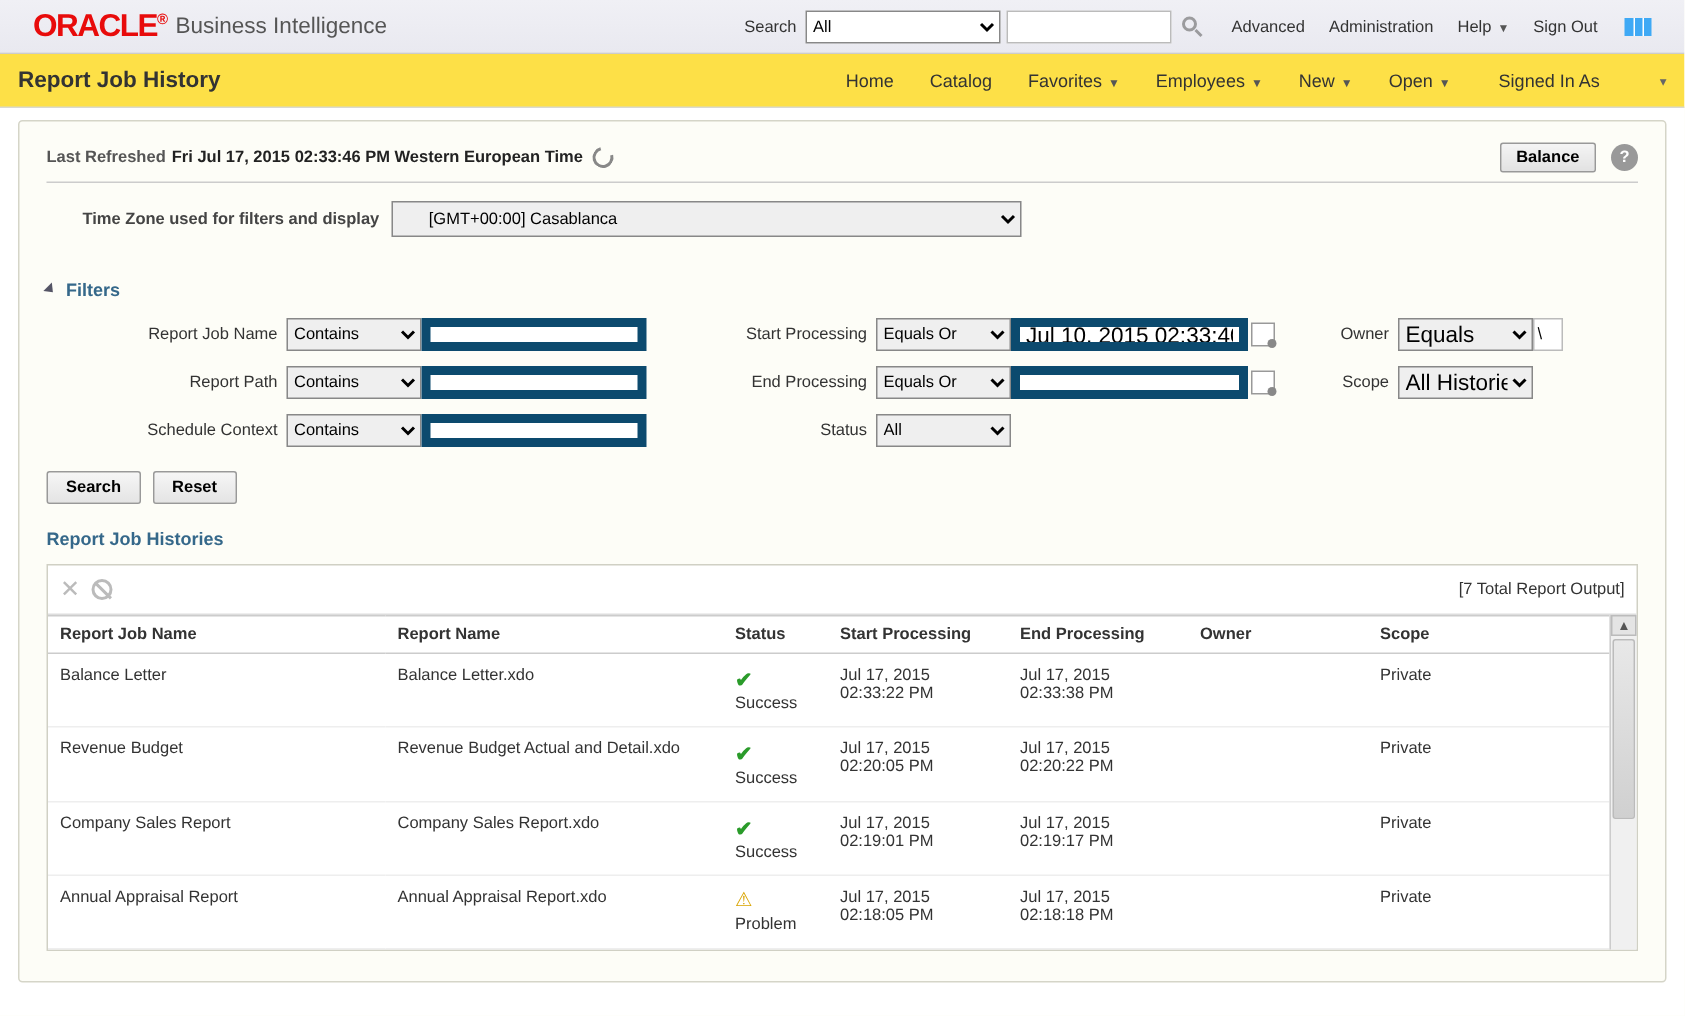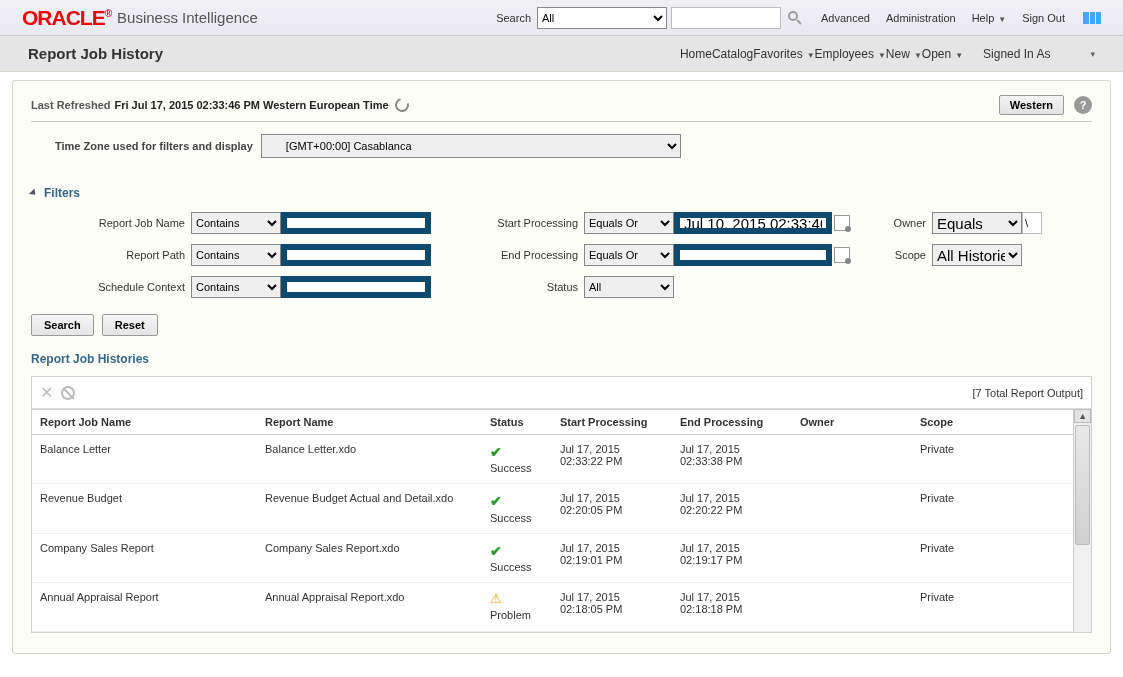--- a/index.html
+++ b/index.html
@@ -72,32 +72,32 @@
     background-size: 1px 100%, 1px 100%;
     background-position: 6px 0, 12px 0;
     background-repeat:no-repeat;
   }
 
   
   .subnav {
     height:36px;
     display:flex;
     align-items:center;
-    padding:0 28px;
-    background:#e5e5e5;
+    padding:0 12px;
+    background:#fde047;
     border-bottom:1px solid #d9d9d0;
   }
   .page-title {
     font-weight:bold;
     font-size:15px;
     color:#333;
   }
   .subnav-spacer { flex:1; }
   .nav-link {
-    margin:0 0;
+    margin:0 12px;
     color:#333;
     cursor:pointer;
     font-size:12px;
   }
   .nav-link.caret::after {
     content:"\25BC";
     font-size:8px;
     margin-left:4px;
     color:#555;
   }
@@ -315,21 +315,21 @@
   <span class="signed-label">Signed In As</span>
   <span class="tiny-caret">▾</span>
 </div>
 
 <div class="main">
   <div class="refresh-row">
     <span class="refresh-label">Last Refreshed</span>
     <span class="refresh-time">Fri Jul 17, 2015 02:33:46 PM Western European Time</span>
     <span class="refresh-icon"></span>
     <div class="refresh-spacer"></div>
-    <button class="return-btn">Western</button>
+    <button class="return-btn">Balance</button>
     <span class="help-icon">?</span>
   </div>
 
   <div class="tz-row">
     <span class="tz-label">Time Zone used for filters and display</span>
     <select class="tz-select">
       <option>[GMT+00:00] Casablanca</option>
     </select>
   </div>
 

